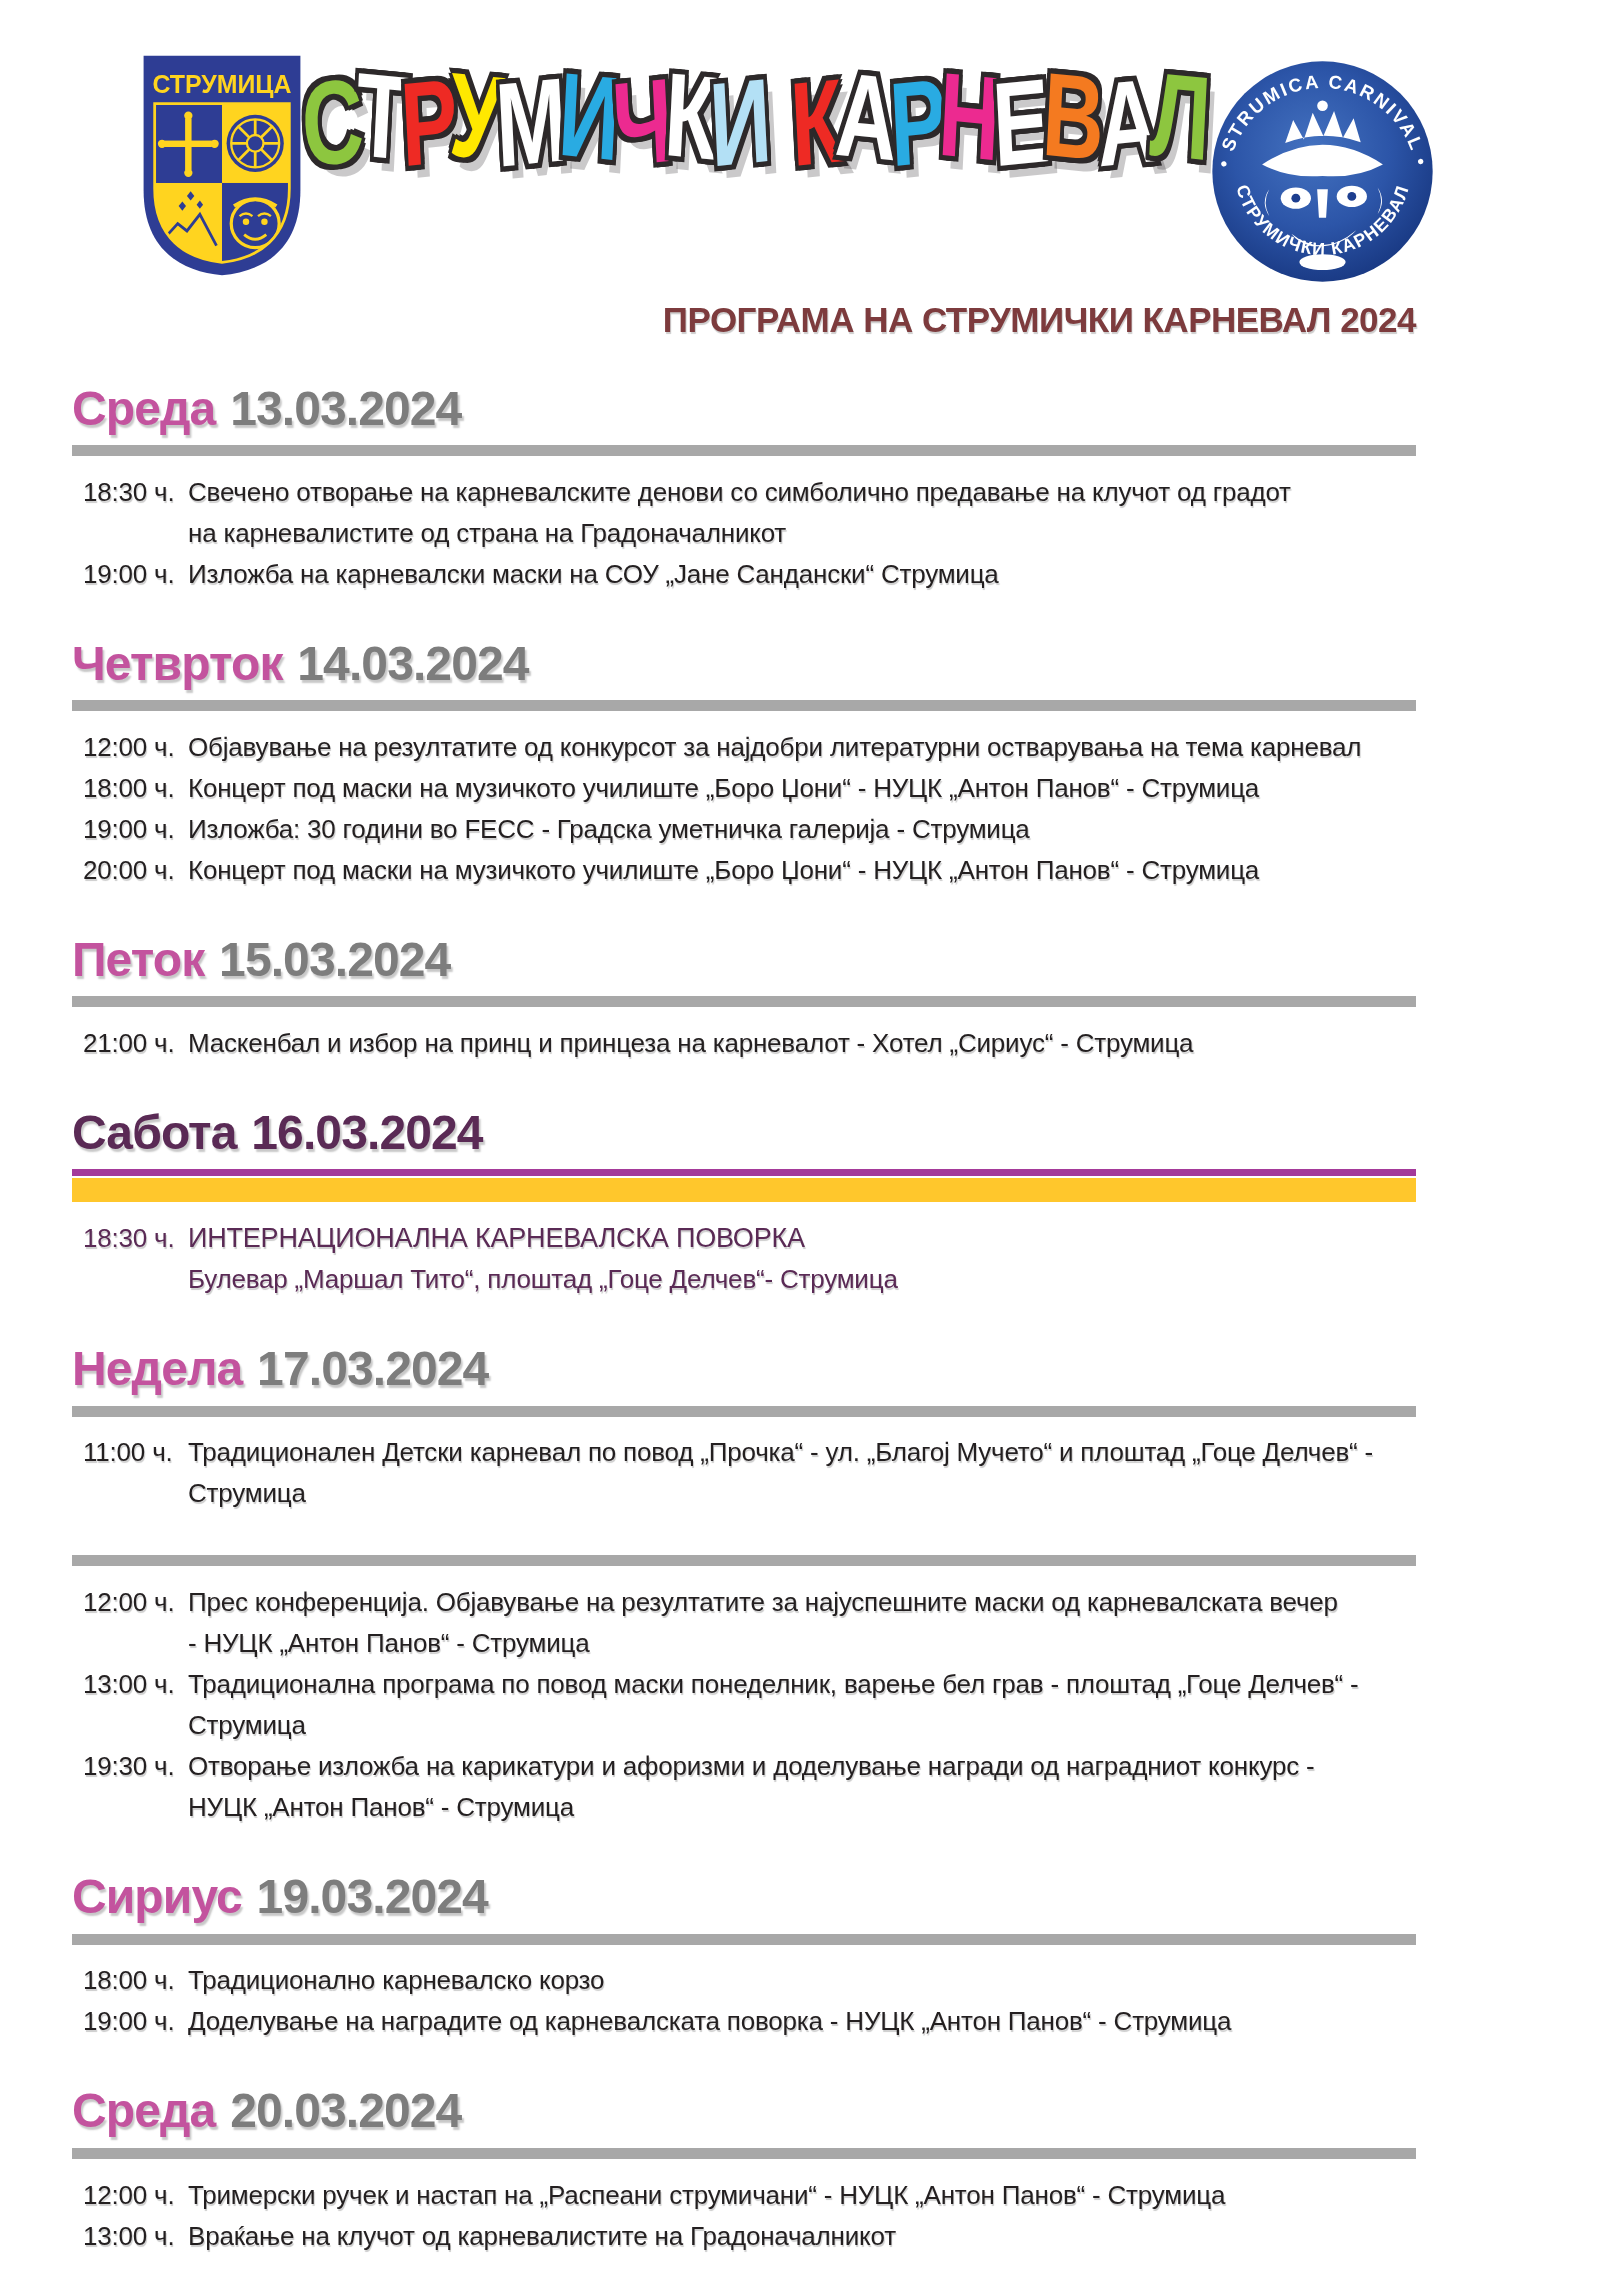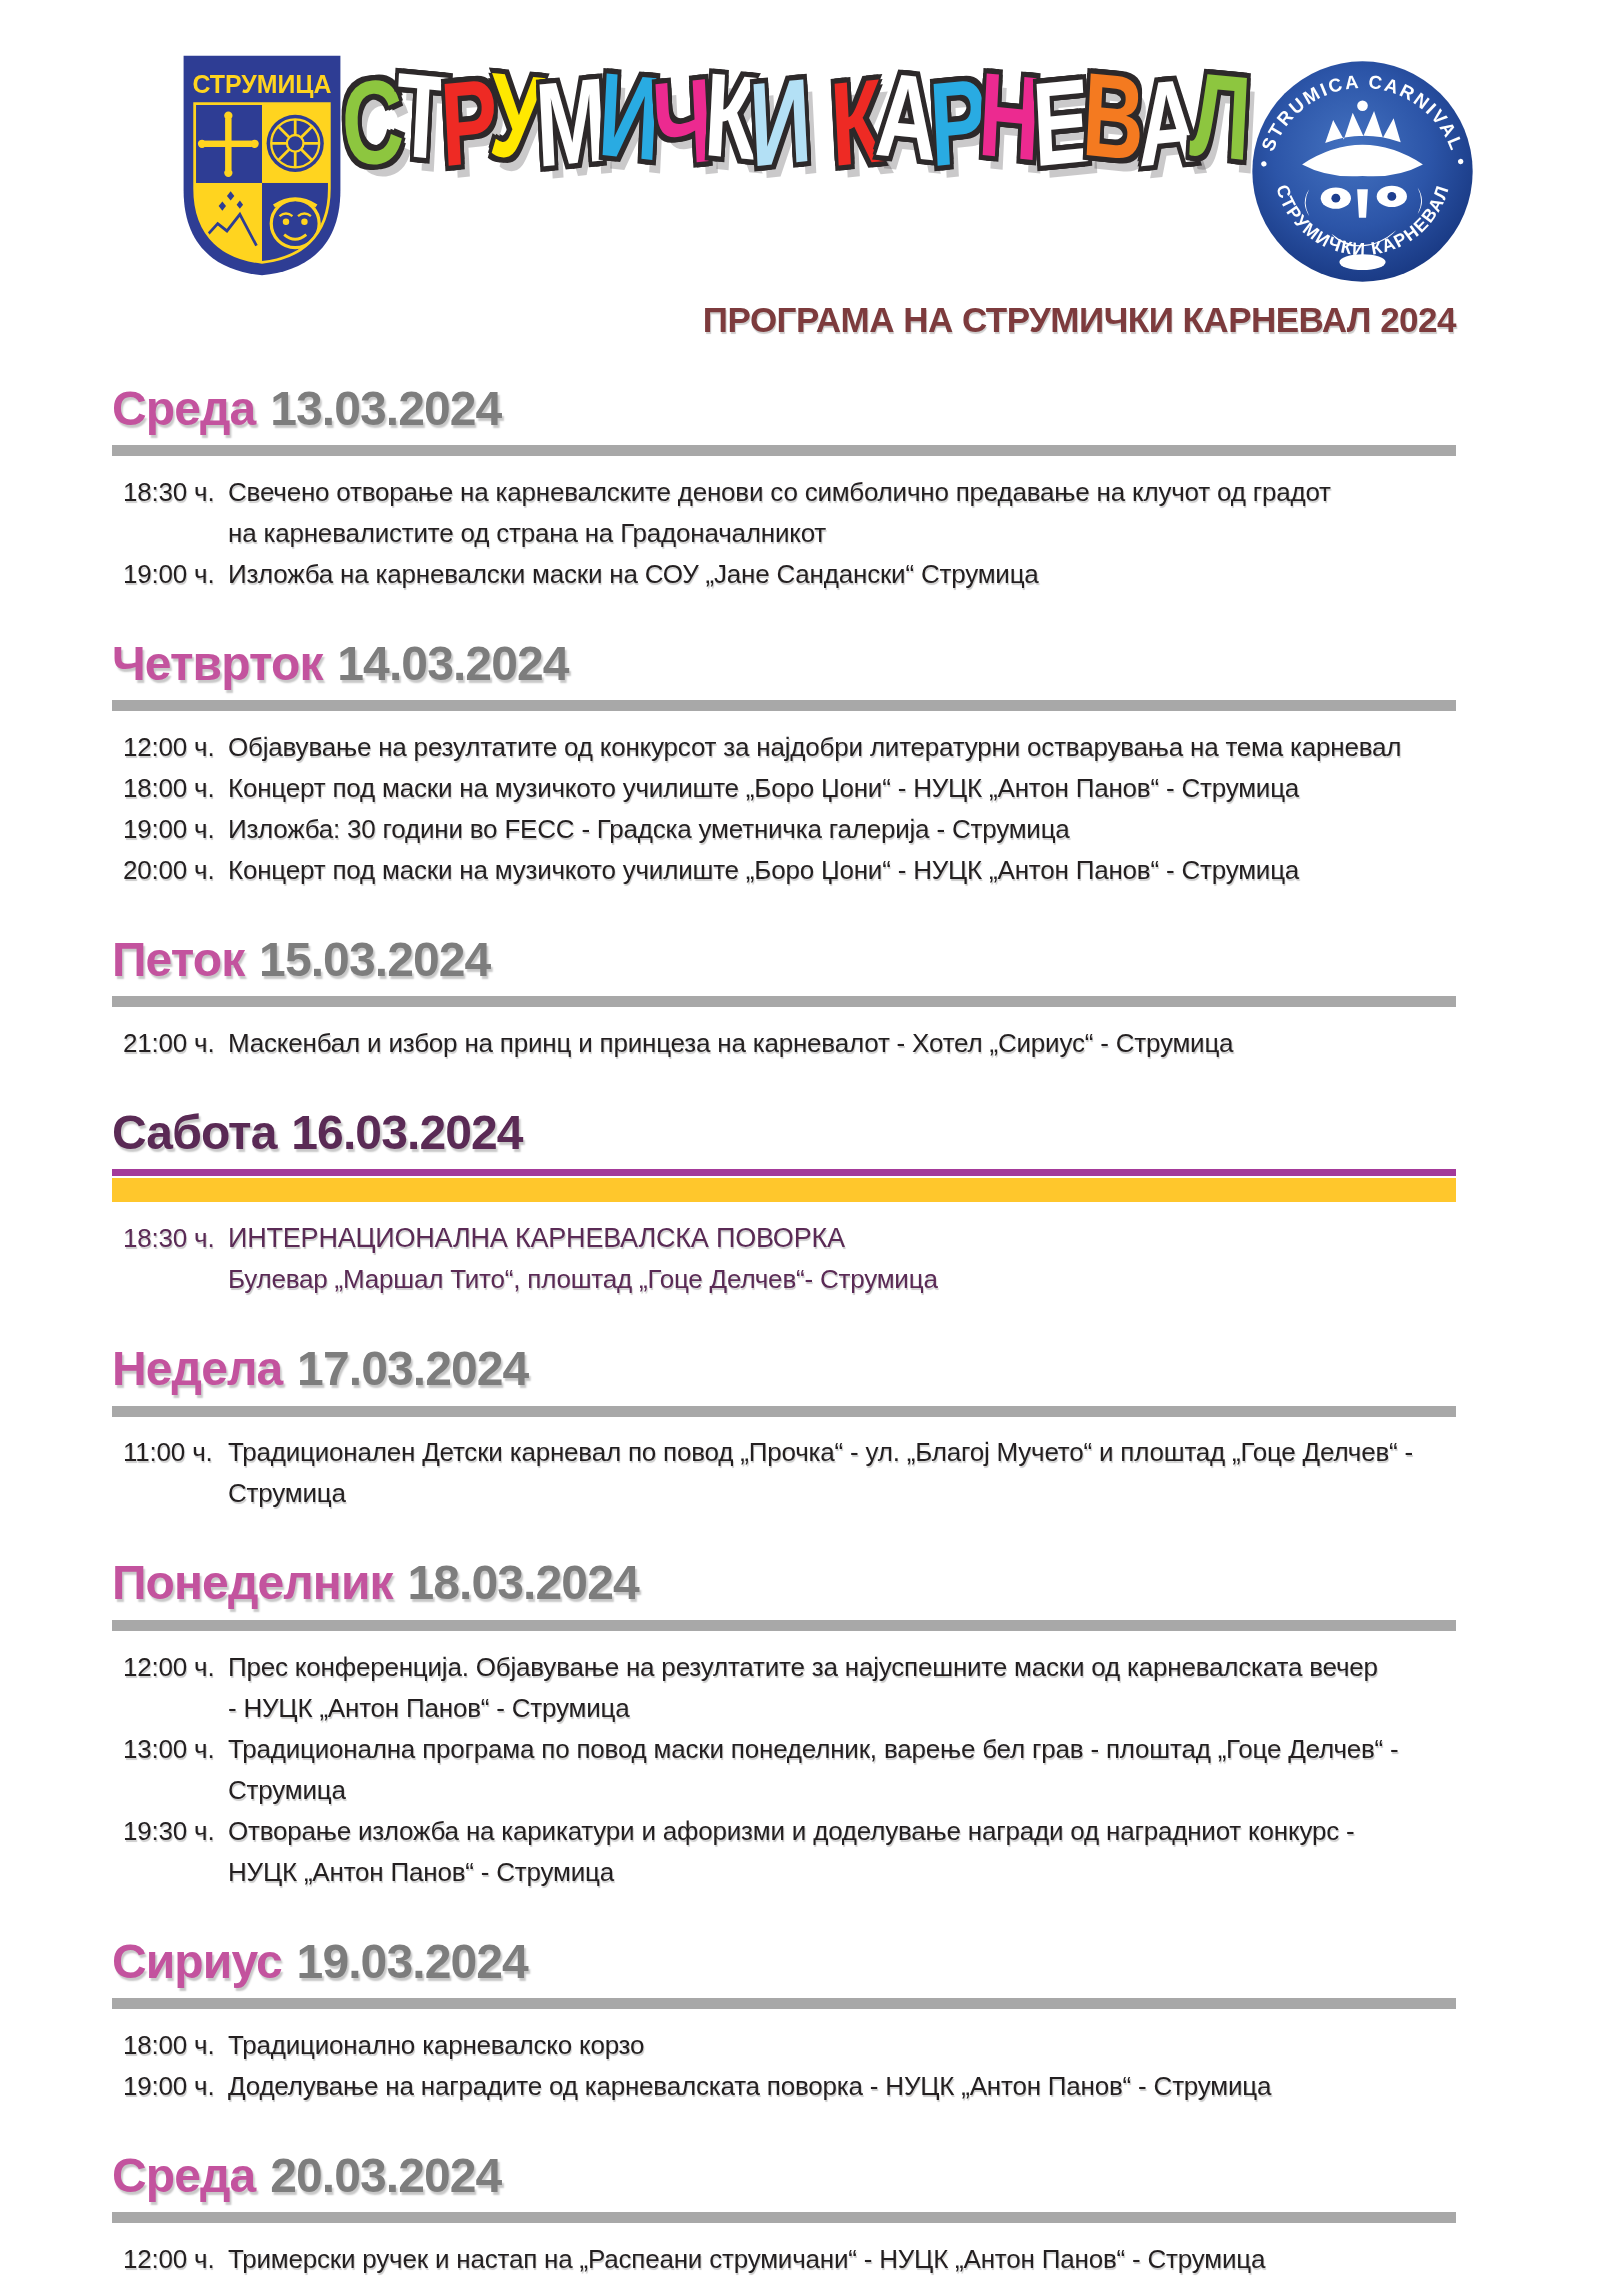--- a/index.html
+++ b/index.html
@@ -1,20 +1,19 @@
 <!DOCTYPE html>
 <html style="font-size:14.8px"><head>
 <meta charset="utf-8">
 <style>
   html,body{margin:0;padding:0;background:#ffffff;}
   .page{
     width:1462px;height:2291px;box-sizing:border-box;
     padding:52px 46px 0 72px;overflow:hidden;background:#fff;
     font-family:"Liberation Sans", sans-serif;
-    margin-left:40px;
   }
   
   .header-row{display:flex;align-items:flex-start;padding:0 37px 0 66px;height:238px;}
   .coat{width:168px;height:226px;flex:none;}
   .title-wrap{flex:1;display:flex;justify-content:center;align-items:center;gap:28px;padding-top:13px;}
   .title-word{display:flex;}
   .letter{
     position:relative;display:inline-block;font-weight:bold;font-size:85px;line-height:1.3;
     margin:0 -3.7px;
     text-shadow:
@@ -252,23 +251,20 @@
     </h2>
     <div class="bar"></div>
     <div class="events">
           <div class="event-line">
             <span class="event-time">11:00 ч.</span>
             <span class="event-text">Традиционален Детски карневал по повод „Прочка“ - ул. „Благој Мучето“ и плоштад „Гоце Делчев“ - Струмица</span>
           </div>
         </div>
   </section>
       <section class="day-section">
-    <h2 class="day-heading">
-      <span class="day-name">Понеделник</span><span class="day-date">18.03.2024</span>
-    </h2>
     <div class="bar"></div>
     <div class="events">
           <div class="event-line">
             <span class="event-time">12:00 ч.</span>
             <span class="event-text">Прес конференција. Објавување на резултатите за најуспешните маски од карневалската вечер</span>
           </div>
           <div class="event-line">
             <span class="event-time"></span>
             <span class="event-text">- НУЦК „Антон Панов“ - Струмица</span>
           </div>

